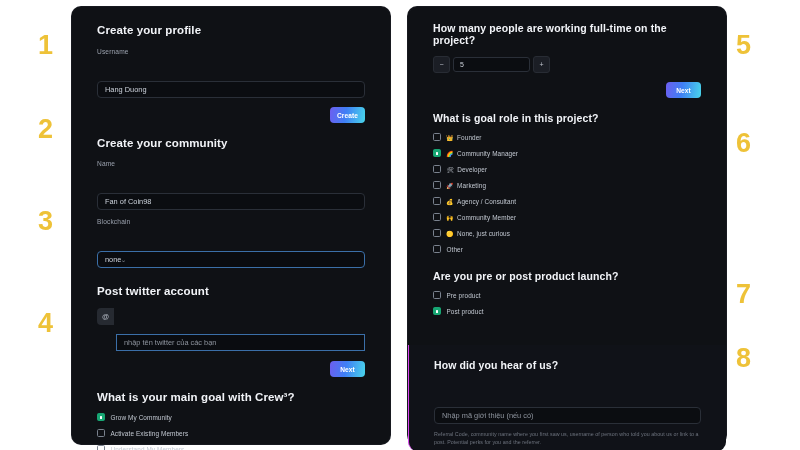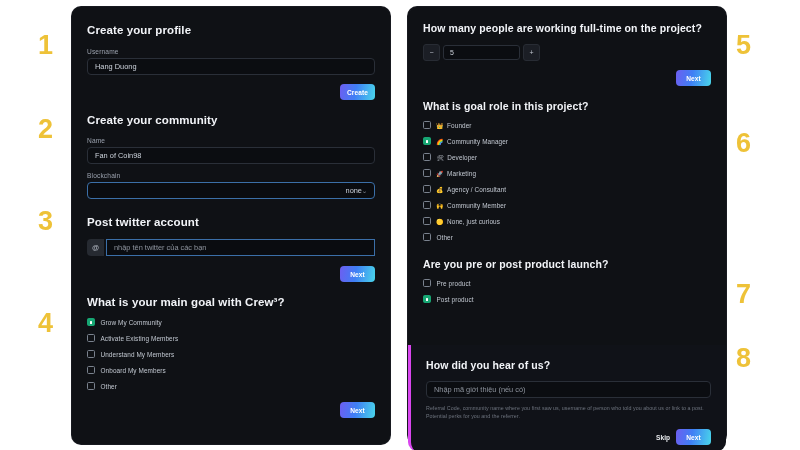--- a/index.html
+++ b/index.html
@@ -17,45 +17,45 @@
   }
 
   
   .panel{
     position:absolute;background:#0f1115;border-radius:9px;
     box-shadow:0 0 0 1px #17191f;
   }
   #panel-left{left:72px;top:7px;width:318px;height:437px;}
   #panel-right{left:408px;top:7px;width:318px;height:437px;}
 
-  .pad{padding:0 15px;}
+  .pad{padding:0 25px;}
 
   
   .h-title{
     color:#f2f4f8;font-weight:bold;font-size:11.5px;letter-spacing:0.1px;
   }
   .h-title-sm{
     color:#f2f4f8;font-weight:bold;font-size:10.5px;letter-spacing:0.1px;
   }
   .field-label{
     color:#9aa1ad;font-size:6.6px;letter-spacing:0.15px;margin-bottom:3px;
   }
   .helper{
     color:#6e747f;font-size:5.3px;line-height:1.55;letter-spacing:0.05px;
   }
 
   
   .inp{
     height:17px;border-radius:4px;background:#0b0d11;
     border:1px solid #2a2f38;color:#cdd3dc;font-size:7.4px;
-    display:flex;align-items:center;padding:0 7px;box-sizing:border-box;
+    display:flex;align-items:center;padding:0 7px;box-sizing:border-box;margin-top:26px;
   }
   .inp.focus{border-color:#3b6fa8;background:#0a0c10;}
   .inp.ph{color:#8e949e;}
-  .sel{justify-content:flex-end;}
+  .sel{justify-content:flex-start;}
   .caret{color:#7d838d;font-size:6px;transform:scaleX(1.3);}
 
   .tw-row{display:flex;align-items:stretch;gap:0;}
   .tw-at{
     width:17px;height:17px;background:#262a31;border-radius:4px 0 0 4px;
     display:flex;align-items:center;justify-content:center;
     color:#b7bdc7;font-size:7px;flex:none;
   }
   .tw-inp{flex:1;border-radius:0;margin-left:2px;}
 
@@ -100,21 +100,21 @@
     width:2.6px;height:2.6px;background:#ffffff;border-radius:0.5px;
   }
   .cb-label{color:#c3c9d2;font-size:6.4px;letter-spacing:0.1px;
     display:flex;align-items:center;gap:3px;}
   .emo{font-size:6px;}
 
   
   #referral-card{
     position:absolute;left:0;right:0;top:338px;height:106px;
     background:#101218;border-radius:0 0 9px 9px;
-    border-left:3px solid #d946ef;box-sizing:border-box;
+    border-left:1px solid #d946ef;box-sizing:border-box;
   }
 </style>
 </head>
 <body>
 
 <div class="stage">
 
   <div class="step-num" style="left:38px;top:32px;">1</div>
   <div class="step-num" style="left:38px;top:116px;">2</div>
   <div class="step-num" style="left:38px;top:208px;">3</div>

